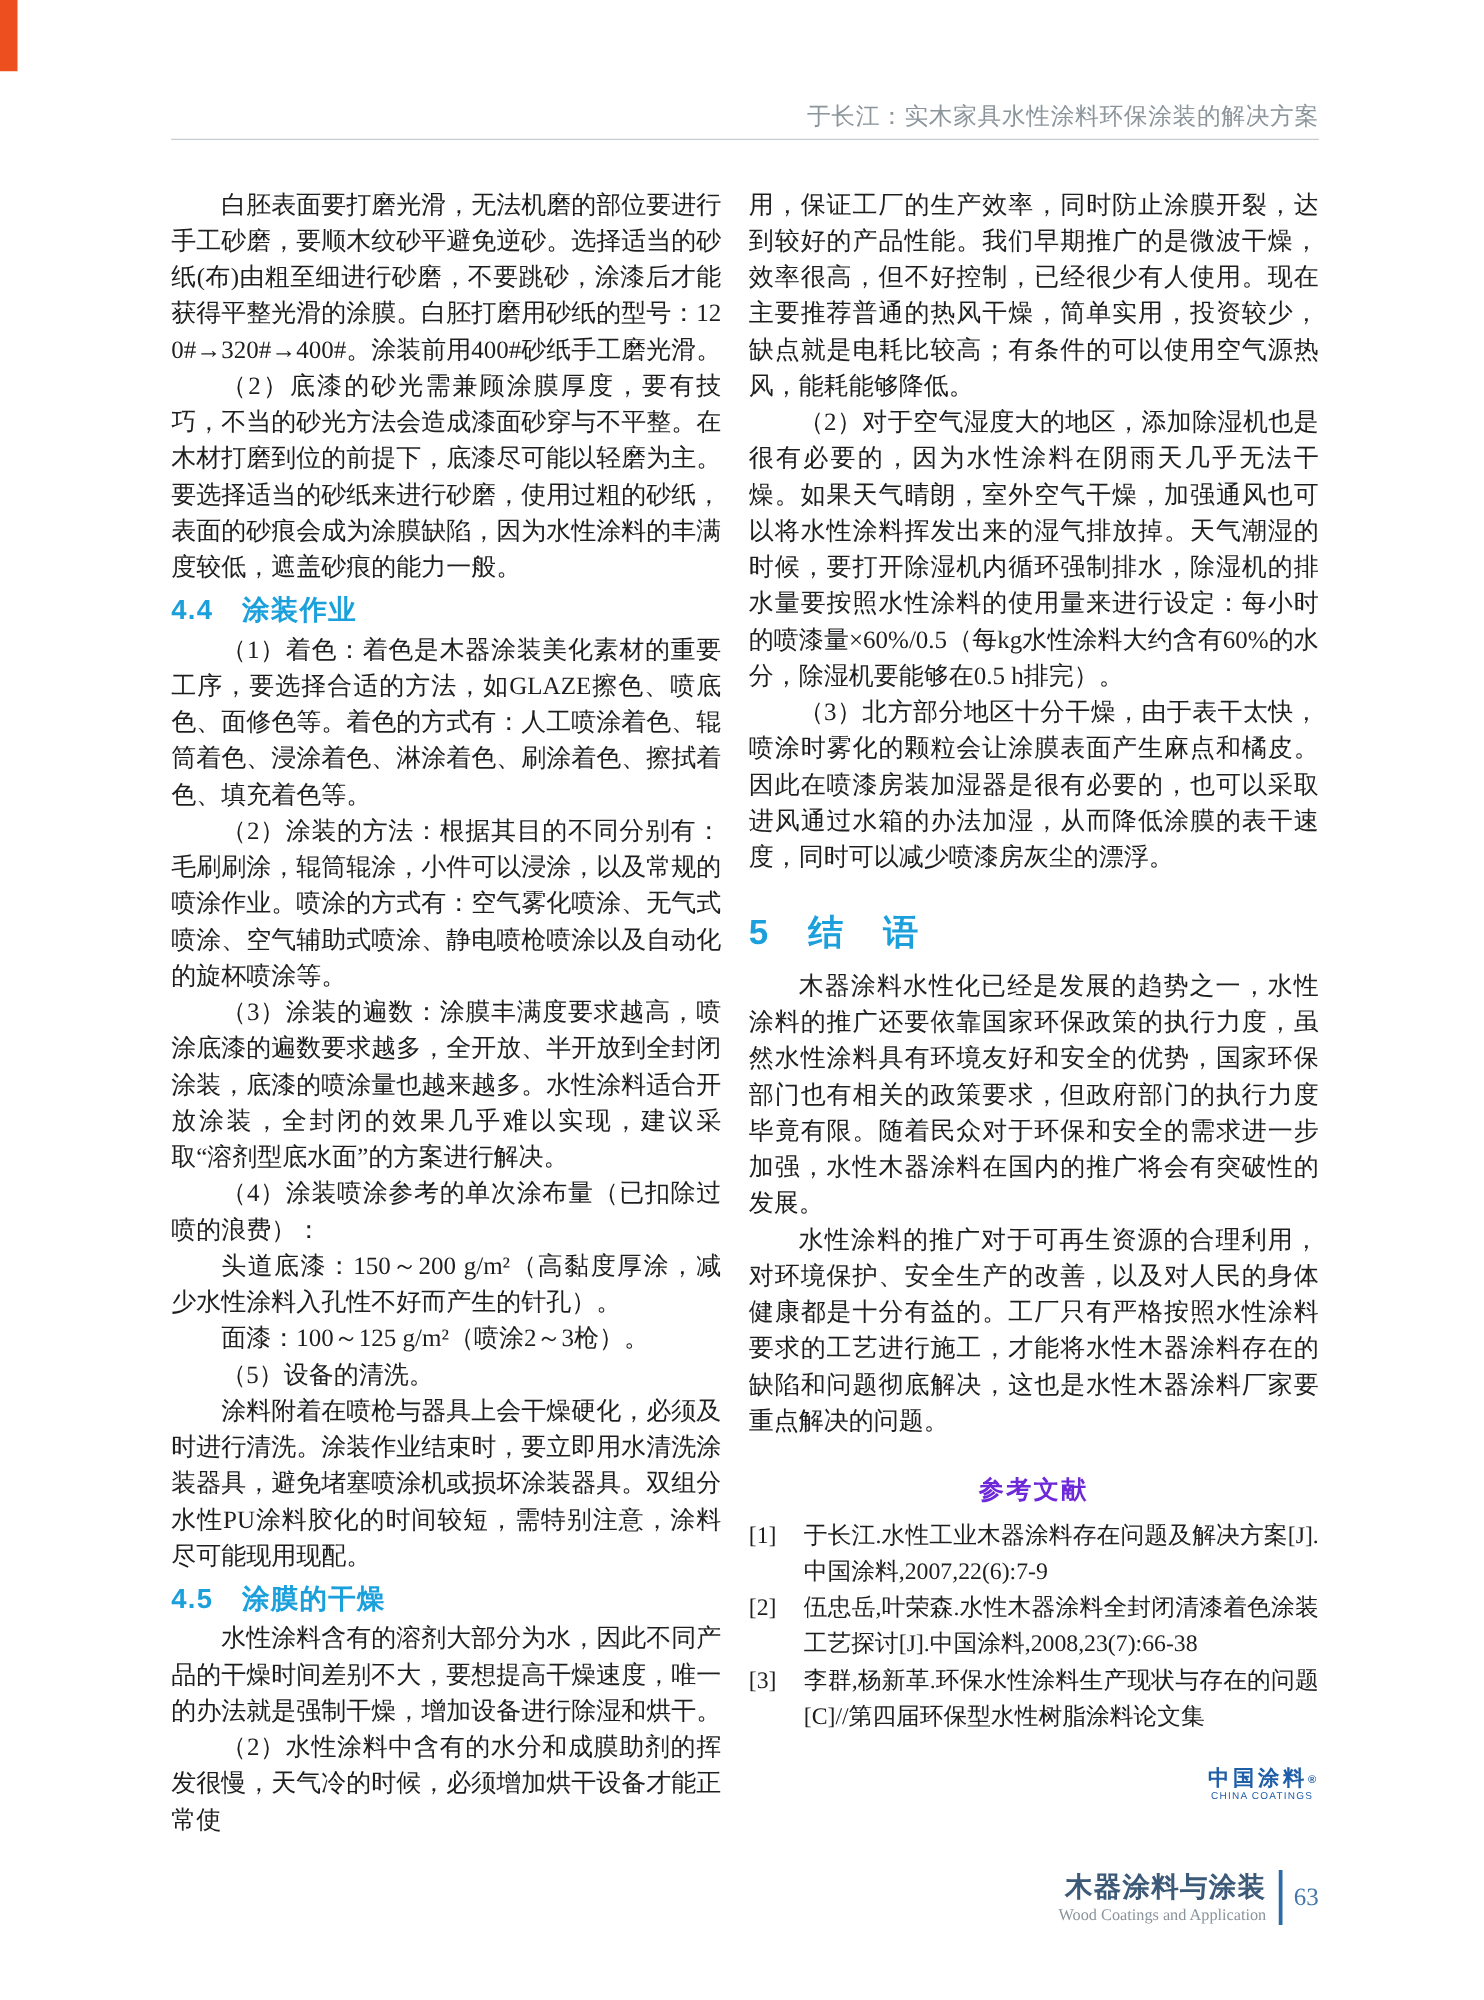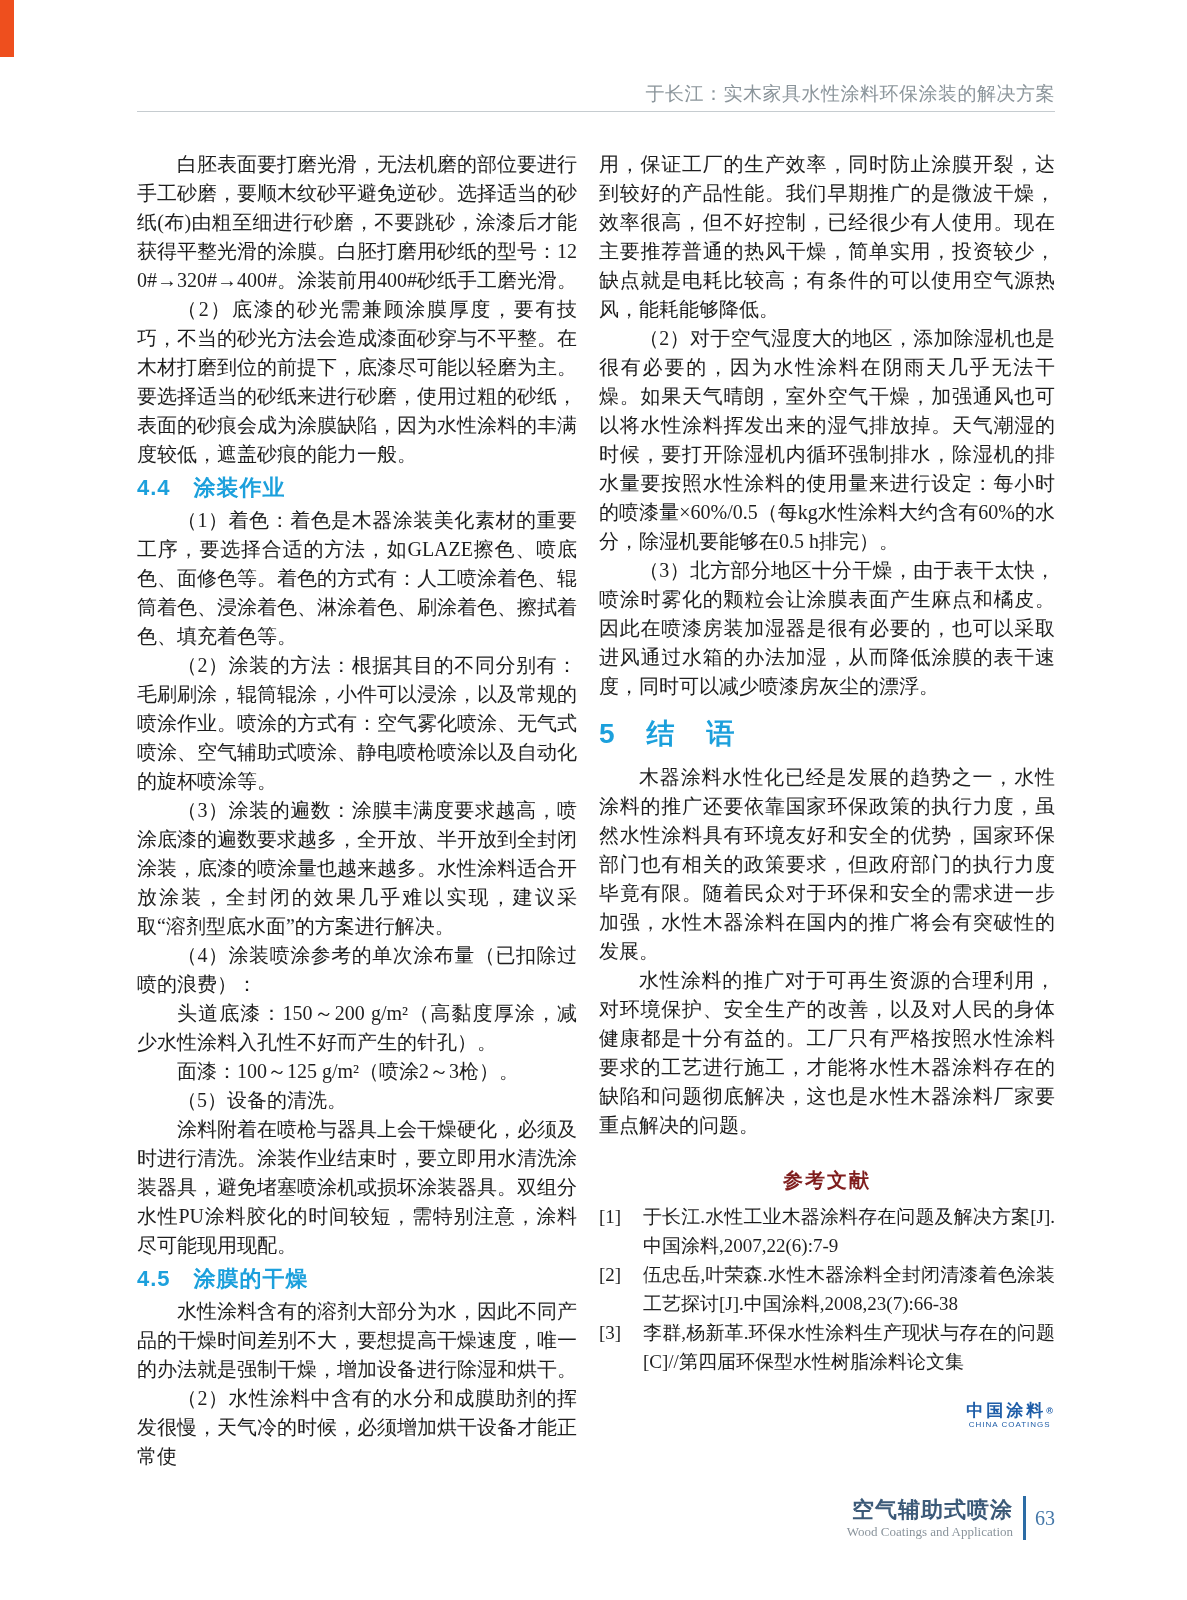--- a/index.html
+++ b/index.html
@@ -21,27 +21,27 @@
     margin:0;font-size:20px;line-height:29px;text-align:justify;text-indent:2em;
     word-break:break-all;
   }
   p.noindent{text-indent:0;}
   .sec-h{
     margin:4px 0 3px 0;
     font-family:"Liberation Sans","DejaVu Sans",sans-serif;
     font-size:22px;font-weight:bold;color:#1ca0dc;line-height:30px;letter-spacing:1px;
   }
   .big-h{
-    margin:16px 0 12px 0;
+    margin:28px 0 12px 0;
     font-family:"Liberation Sans","DejaVu Sans",sans-serif;
     font-size:28px;font-weight:bold;color:#1ca0dc;line-height:34px;letter-spacing:2px;
   }
   .refs-heading{
     margin:26px 0 8px 0;text-align:center;font-weight:bold;font-size:20px;line-height:28px;
-    font-family:"Liberation Sans","DejaVu Sans",sans-serif;color:#7f1d1d;letter-spacing:2px;
+    font-family:"Liberation Sans","DejaVu Sans",sans-serif;color:#6d28d9;letter-spacing:2px;
   }
   .ref-item{display:flex;font-size:19px;line-height:29px;}
   .ref-marker{flex:0 0 44px;}
   .ref-text{flex:1;text-align:justify;word-break:break-all;}
   .logo{margin-top:26px;text-align:right;padding-right:2px;}
   .logo-inner{display:inline-block;text-align:center;}
   .logo-cn{
     font-family:"Liberation Sans","DejaVu Sans",sans-serif;font-weight:bold;
     font-size:17px;color:#1e5da8;letter-spacing:3px;line-height:18px;
   }
@@ -124,18 +124,18 @@
         <div class="logo-cn"><span>中国涂料</span><span class="logo-reg">®</span></div>
         <div class="logo-en">CHINA COATINGS</div>
       </div>
     </div>
   </div>
 
 </div>
 
 <div class="page-footer">
   <div class="journal-names">
-    <div class="journal-cn">空气辅助式喷涂</div>
+    <div class="journal-cn">木器涂料与涂装</div>
     <div class="journal-en">Wood Coatings and Application</div>
   </div>
   <div class="footer-bar"></div>
   <div class="page-num">63</div>
 </div>
 
 </body></html>

